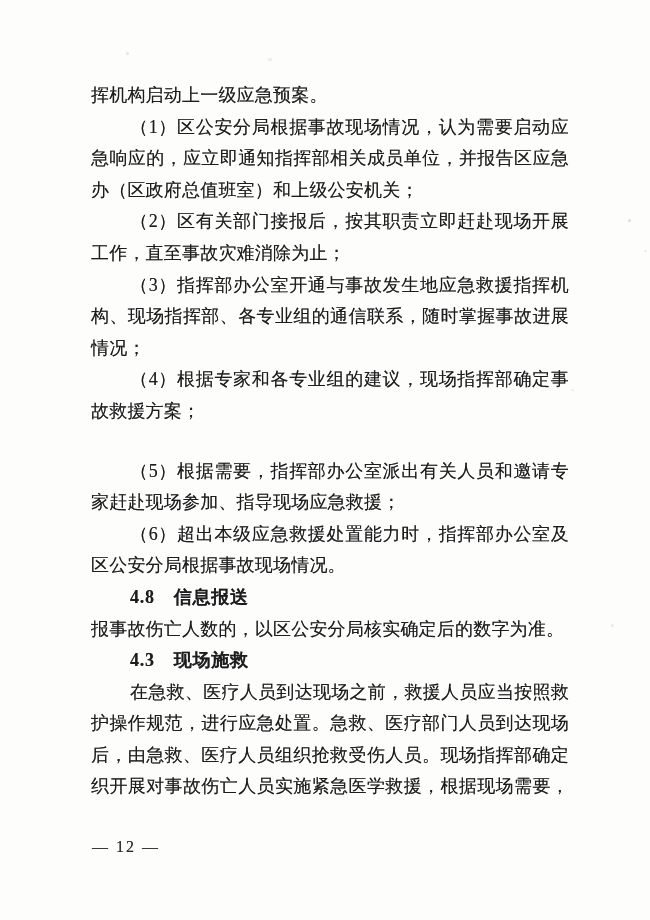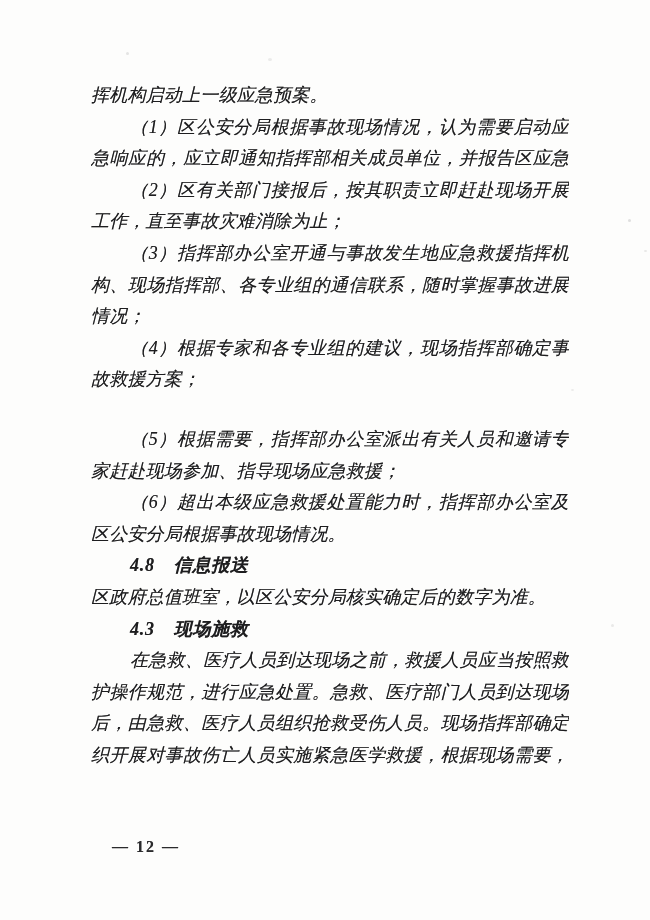--- a/index.html
+++ b/index.html
@@ -15,21 +15,20 @@
     background: #fdfdfc;
     overflow: hidden;
     font-family: "Liberation Serif", serif;
     color: #1d1d1f;
   }
   .text-block {
     position: absolute;
     left: 91px;
     top: 80px;
     width: 478px;
-    font-style: italic;
   }
   .line {
     font-size: 18px;
     line-height: 31.6px;
     height: 31.6px;
     white-space: nowrap;
     letter-spacing: 0.2px;
     text-shadow: 0 0 0.5px rgba(20,20,20,0.55);
   }
   .line.justify {
@@ -37,55 +36,55 @@
     text-align: justify;
     text-align-last: justify;
     overflow: hidden;
   }
   .line.heading {
     font-weight: 600;
     letter-spacing: 0.8px;
   }
   .page-number {
     position: absolute;
-    left: 112px;
+    left: 92px;
     top: 838px;
     font-size: 16px;
     letter-spacing: 2px;
     color: #2a2a2c;
     text-shadow: 0 0 0.5px rgba(20,20,20,0.5);
-    font-weight: bold;
   }
   .speck {
     position: absolute;
     background: #9a9a9a;
     border-radius: 50%;
   }
 </style>
 </head>
 <body>
 
 <div class="page">
   <div class="text-block" id="lines">
       <div class="line">挥机构启动上一级应急预案。</div>
       <div class="line justify" style="text-indent: 39px;">（1）区公安分局根据事故现场情况，认为需要启动应</div>
       <div class="line justify">急响应的，应立即通知指挥部相关成员单位，并报告区应急</div>
+      <div class="line">办（区政府总值班室）和上级公安机关；</div>
       <div class="line justify" style="text-indent: 39px;">（2）区有关部门接报后，按其职责立即赶赴现场开展</div>
       <div class="line">工作，直至事故灾难消除为止；</div>
       <div class="line justify" style="text-indent: 39px;">（3）指挥部办公室开通与事故发生地应急救援指挥机</div>
       <div class="line justify">构、现场指挥部、各专业组的通信联系，随时掌握事故进展</div>
       <div class="line">情况；</div>
       <div class="line justify" style="text-indent: 39px;">（4）根据专家和各专业组的建议，现场指挥部确定事</div>
       <div class="line">故救援方案；</div>
       <div class="line justify" style="text-indent: 39px; margin-top: 28px;">（5）根据需要，指挥部办公室派出有关人员和邀请专</div>
       <div class="line">家赶赴现场参加、指导现场应急救援；</div>
       <div class="line justify" style="text-indent: 39px;">（6）超出本级应急救援处置能力时，指挥部办公室及</div>
       <div class="line">区公安分局根据事故现场情况。</div>
       <div class="line heading" style="text-indent: 39px;">4.8　信息报送</div>
-      <div class="line">区政府总值班室，以区公安分局核实确定后的数字为准。</div>
+      <div class="line">报事故伤亡人数的，以区公安分局核实确定后的数字为准。</div>
       <div class="line heading" style="text-indent: 39px;">4.3　现场施救</div>
       <div class="line justify" style="text-indent: 39px;">在急救、医疗人员到达现场之前，救援人员应当按照救</div>
       <div class="line justify">护操作规范，进行应急处置。急救、医疗部门人员到达现场</div>
       <div class="line justify">后，由急救、医疗人员组织抢救受伤人员。现场指挥部确定事</div>
       <div class="line justify">织开展对事故伤亡人员实施紧急医学救援，根据现场需要，</div>
     </div>
   <div class="page-number">— 12 —</div>
   <div id="specks">
       <div class="speck" style="left: 126px; top: 52px; width: 3px; height: 3px; opacity: 0.25;"></div>
       <div class="speck" style="left: 268px; top: 58px; width: 4px; height: 3px; opacity: 0.18;"></div>

